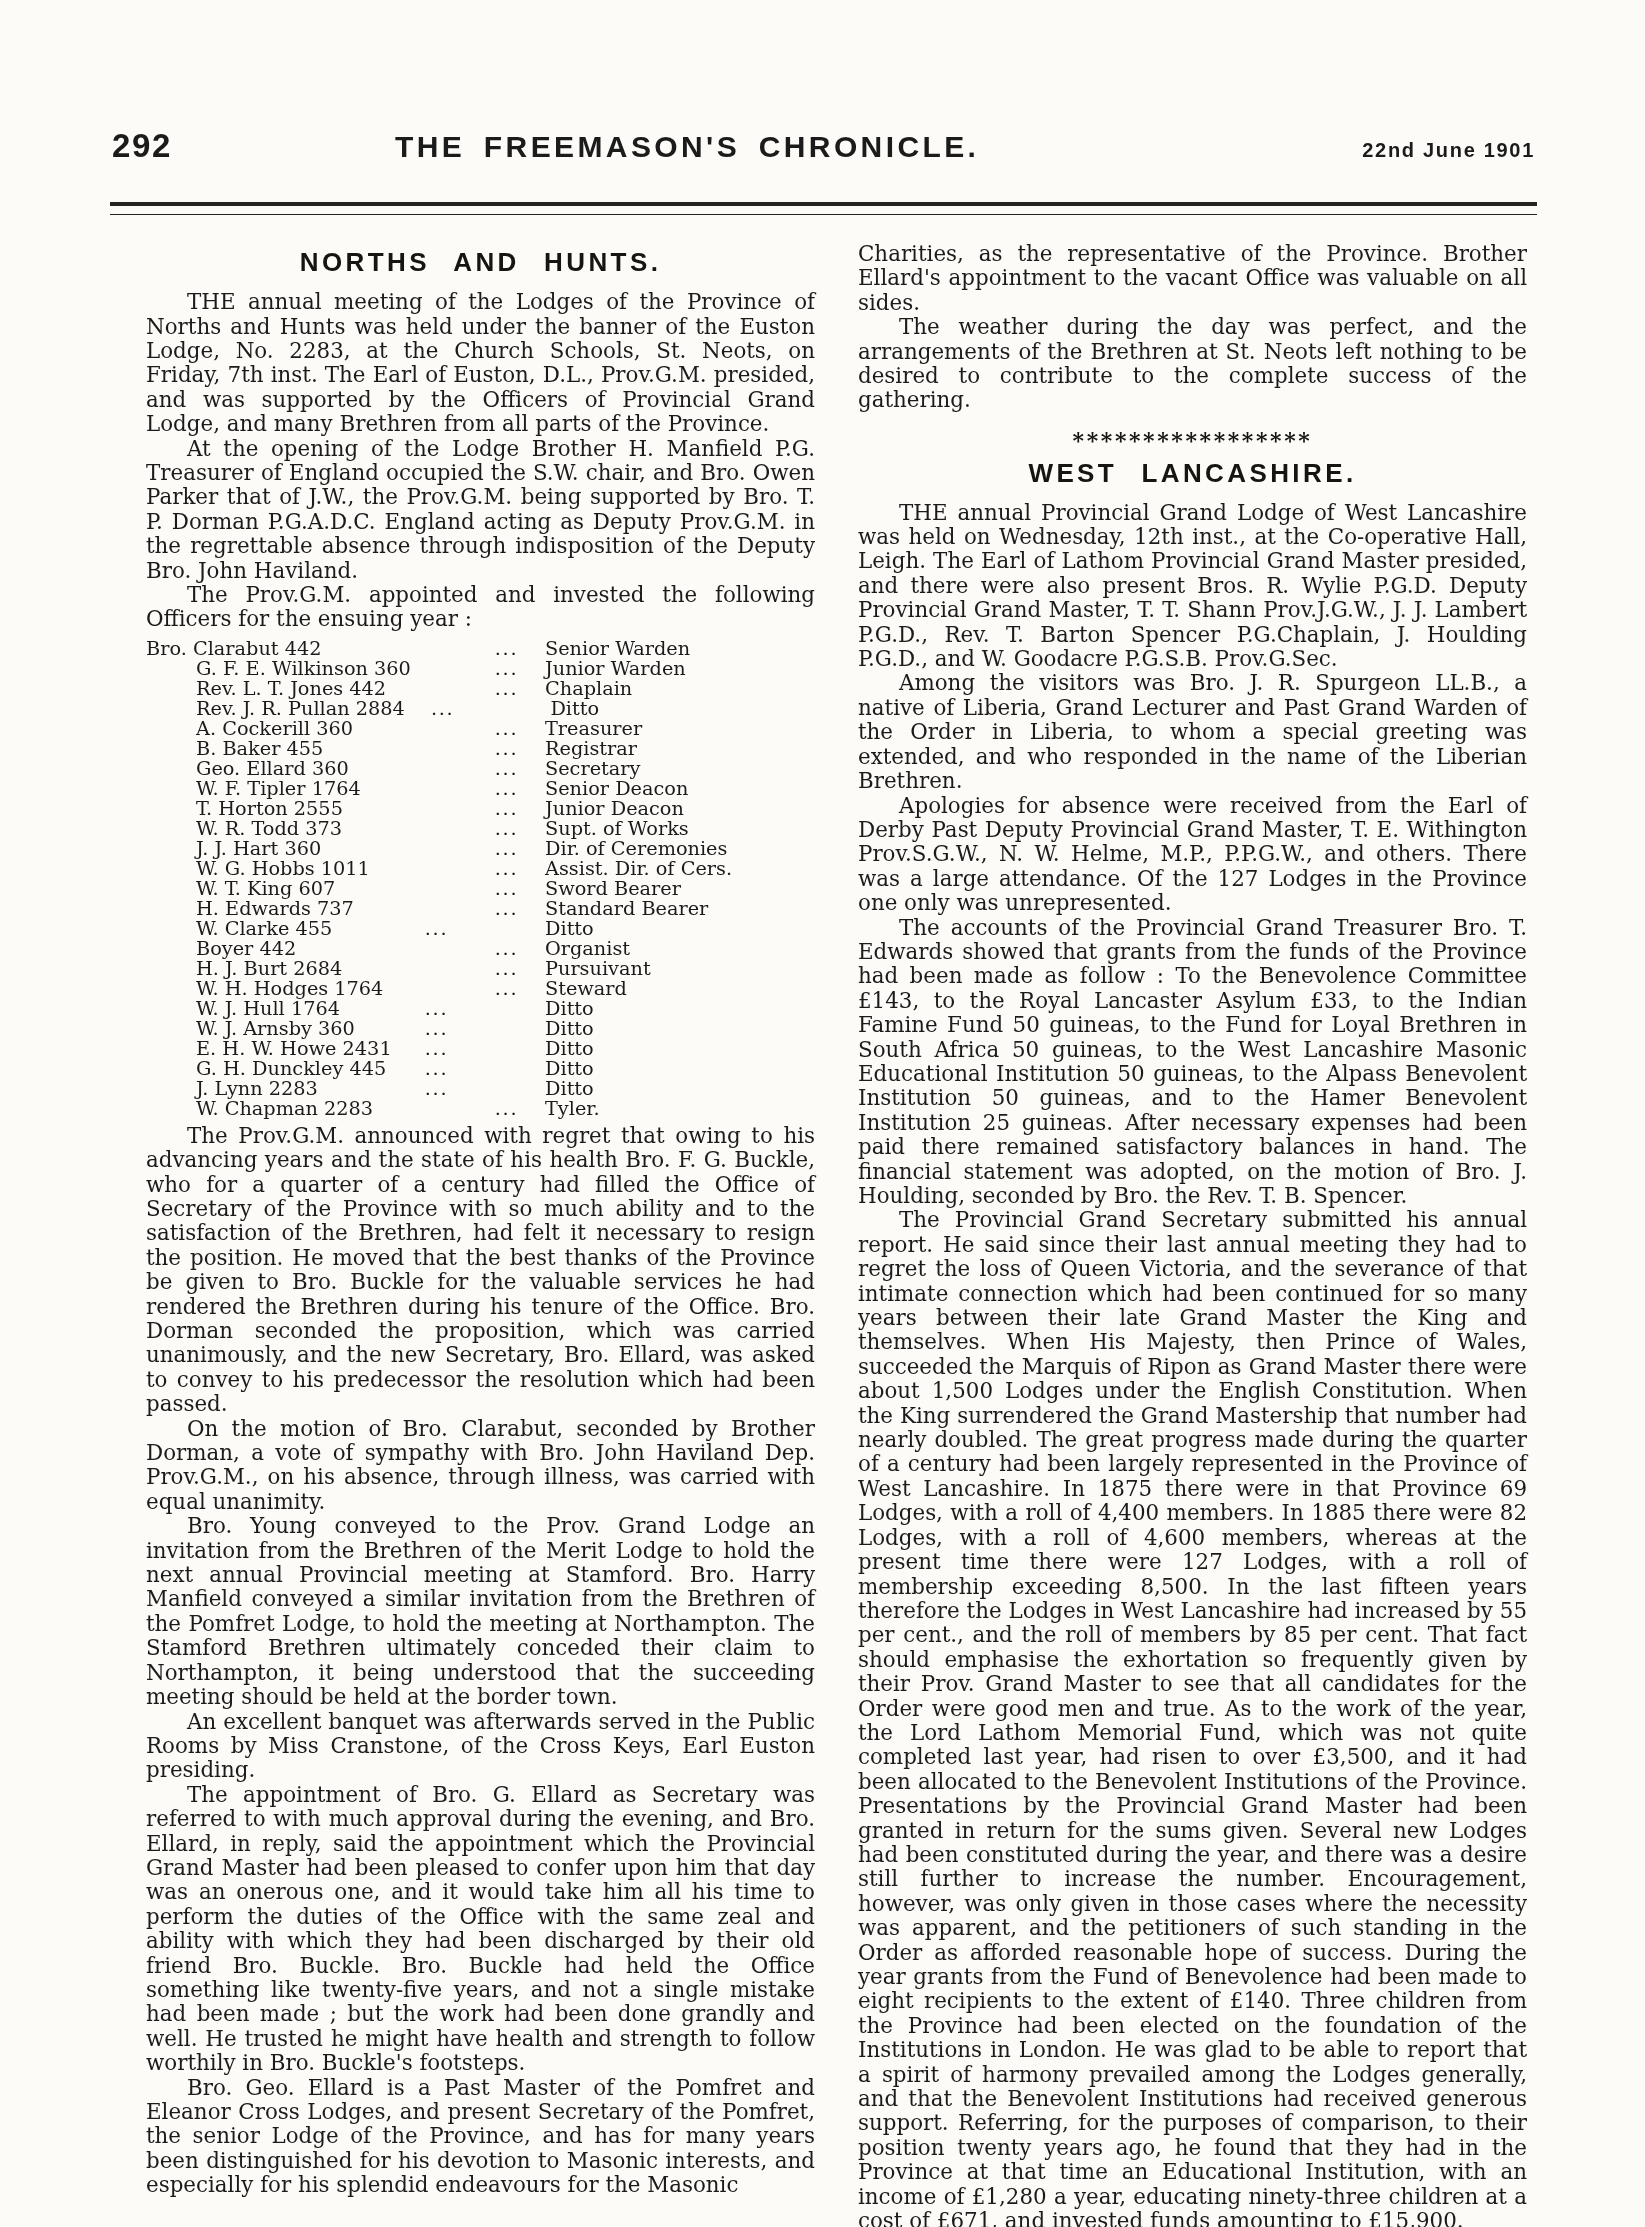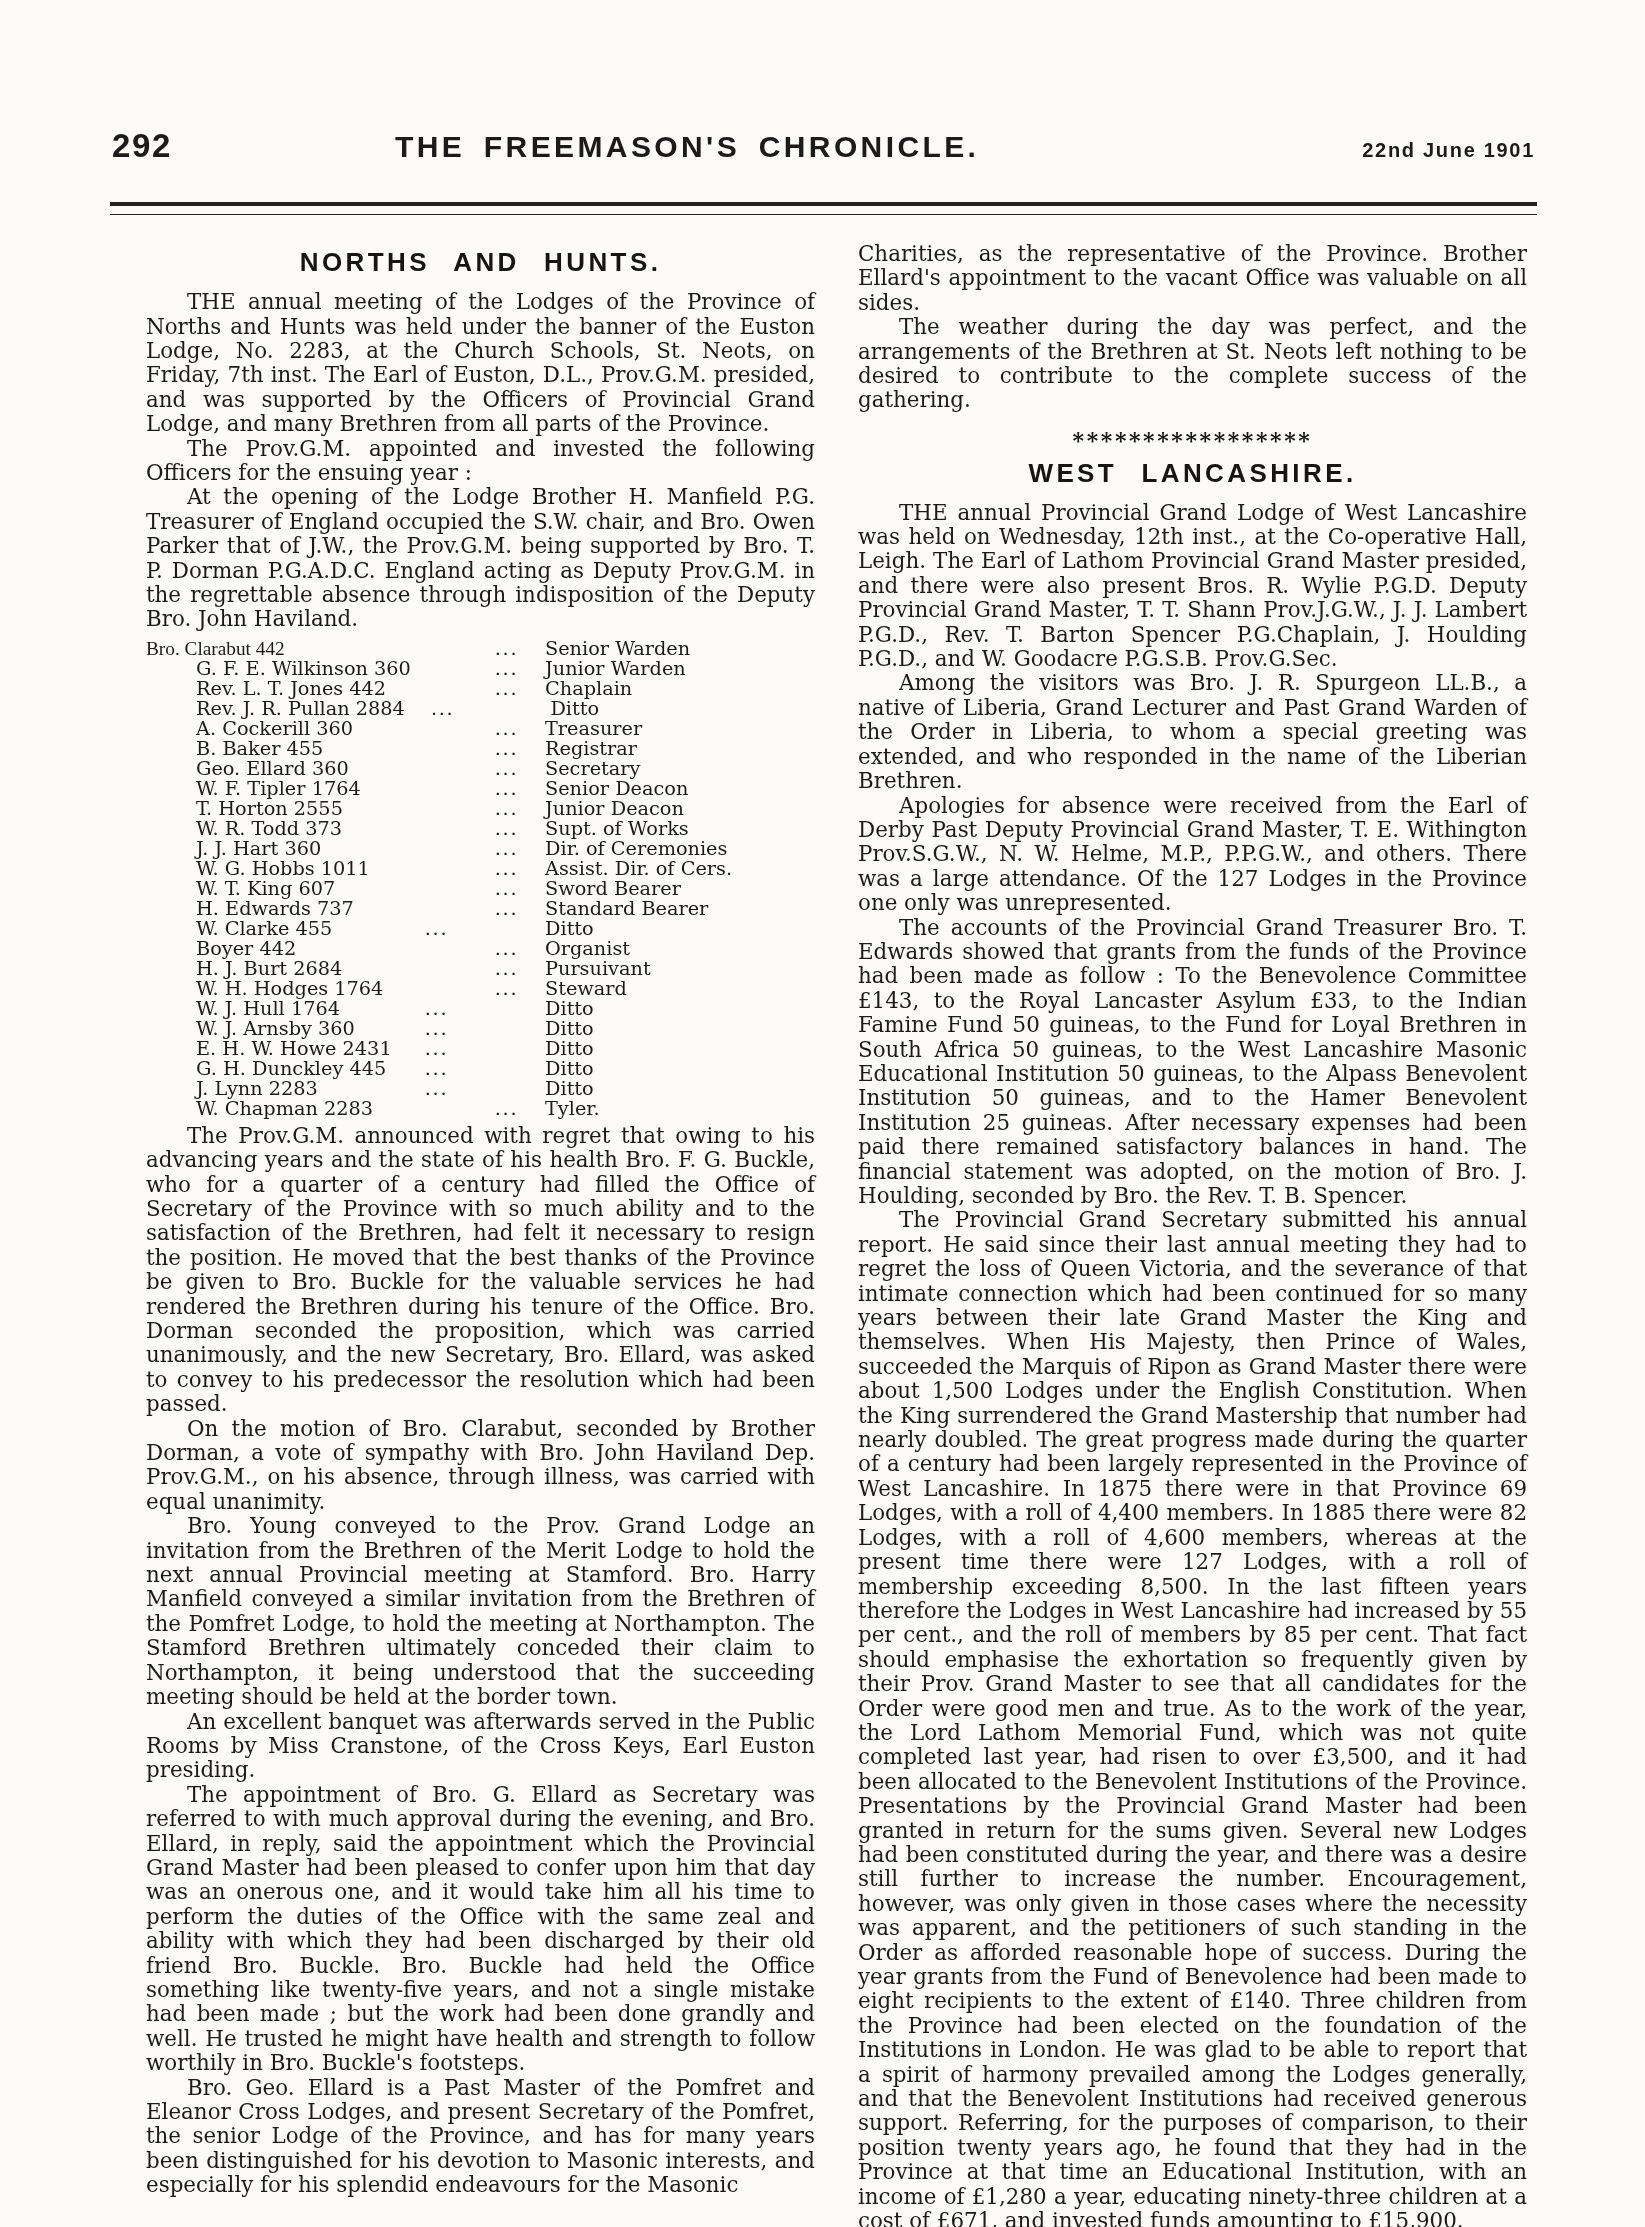--- a/index.html
+++ b/index.html
@@ -52,21 +52,21 @@
     color:#171512;
   }
   
   .officers{
     margin:6.9px 0 5.1px 0;
     font-size:19.3px;
     line-height:20px;
   }
   .orow{display:flex;align-items:baseline;}
   .oname{flex:1;padding-left:50px;white-space:nowrap;}
-  .orow.first .oname{padding-left:0;font-family:Liberation Serif, serif;}
+  .orow.first .oname{padding-left:0;}
   .odots{width:77px;text-align:center;letter-spacing:1.7px;}
   .ooffice{width:270px;white-space:nowrap;}
   .orow.ditto .ooffice{padding-left:70px;}
   
   .star-sep{
     margin:13.7px 0 3.4px 0;
     text-align:center;
     font-size:22px;
     font-weight:bold;
     letter-spacing:2.6px;
@@ -84,22 +84,22 @@
     <span class="journal">THE FREEMASON'S CHRONICLE.</span>
     <span class="issuedate">22nd June 1901</span>
   </div>
   <div class="headrule"></div>
 
   <div class="columns">
 
     <div class="col">
       <h2 class="article-head">NORTHS AND HUNTS.</h2>
       <p>THE annual meeting of the Lodges of the Province of Norths and Hunts was held under the banner of the Euston Lodge, No. 2283, at the Church Schools, St. Neots, on Friday, 7th inst. The Earl of Euston, D.L., Prov.G.M. presided, and was supported by the Officers of Provincial Grand Lodge, and many Brethren from all parts of the Province.</p>
+      <p>At the opening of the Lodge Brother H. Manfield P.G. Treasurer of England occupied the S.W. chair, and Bro. Owen Parker that of J.W., the Prov.G.M. being supported by Bro. T. P. Dorman P.G.A.D.C. England acting as Deputy Prov.G.M. in the regrettable absence through indisposition of the Deputy Bro. John Haviland.</p>
       <p>The Prov.G.M. appointed and invested the following Officers for the ensuing year :</p>
-      <p>At the opening of the Lodge Brother H. Manfield P.G. Treasurer of England occupied the S.W. chair, and Bro. Owen Parker that of J.W., the Prov.G.M. being supported by Bro. T. P. Dorman P.G.A.D.C. England acting as Deputy Prov.G.M. in the regrettable absence through indisposition of the Deputy Bro. John Haviland.</p>
 
       <div class="officers">
           <div class="orow first">
             <span class="oname">Bro. Clarabut 442</span>
             <span class="odots">...</span>
             <span class="ooffice">Senior Warden</span>
           </div>
           <div class="orow">
             <span class="oname">G. F. E. Wilkinson 360</span>
             <span class="odots">...</span>

